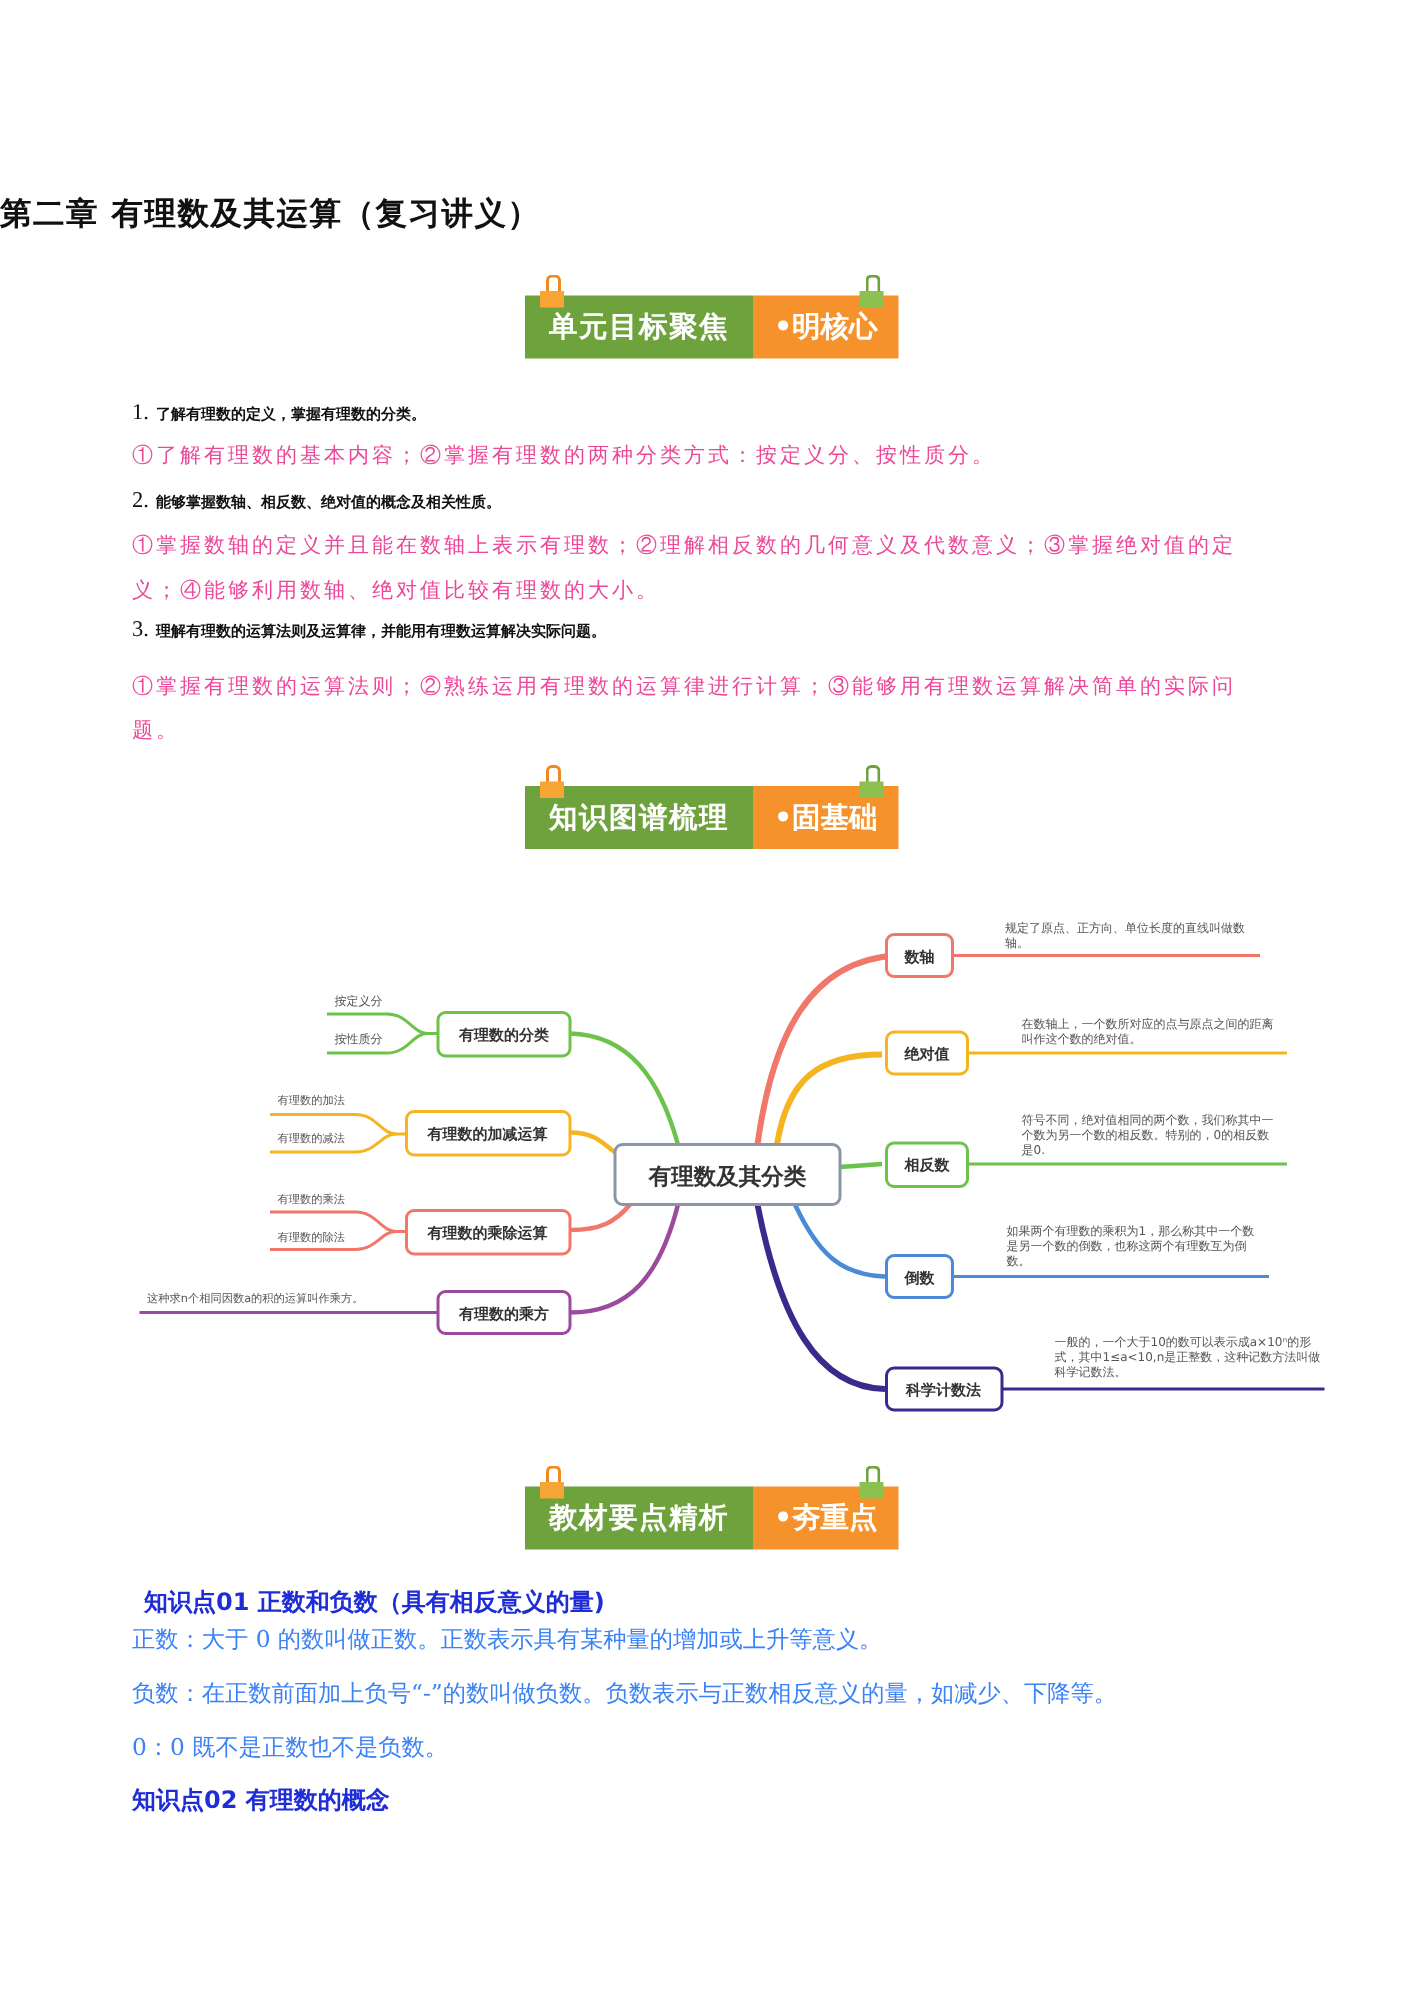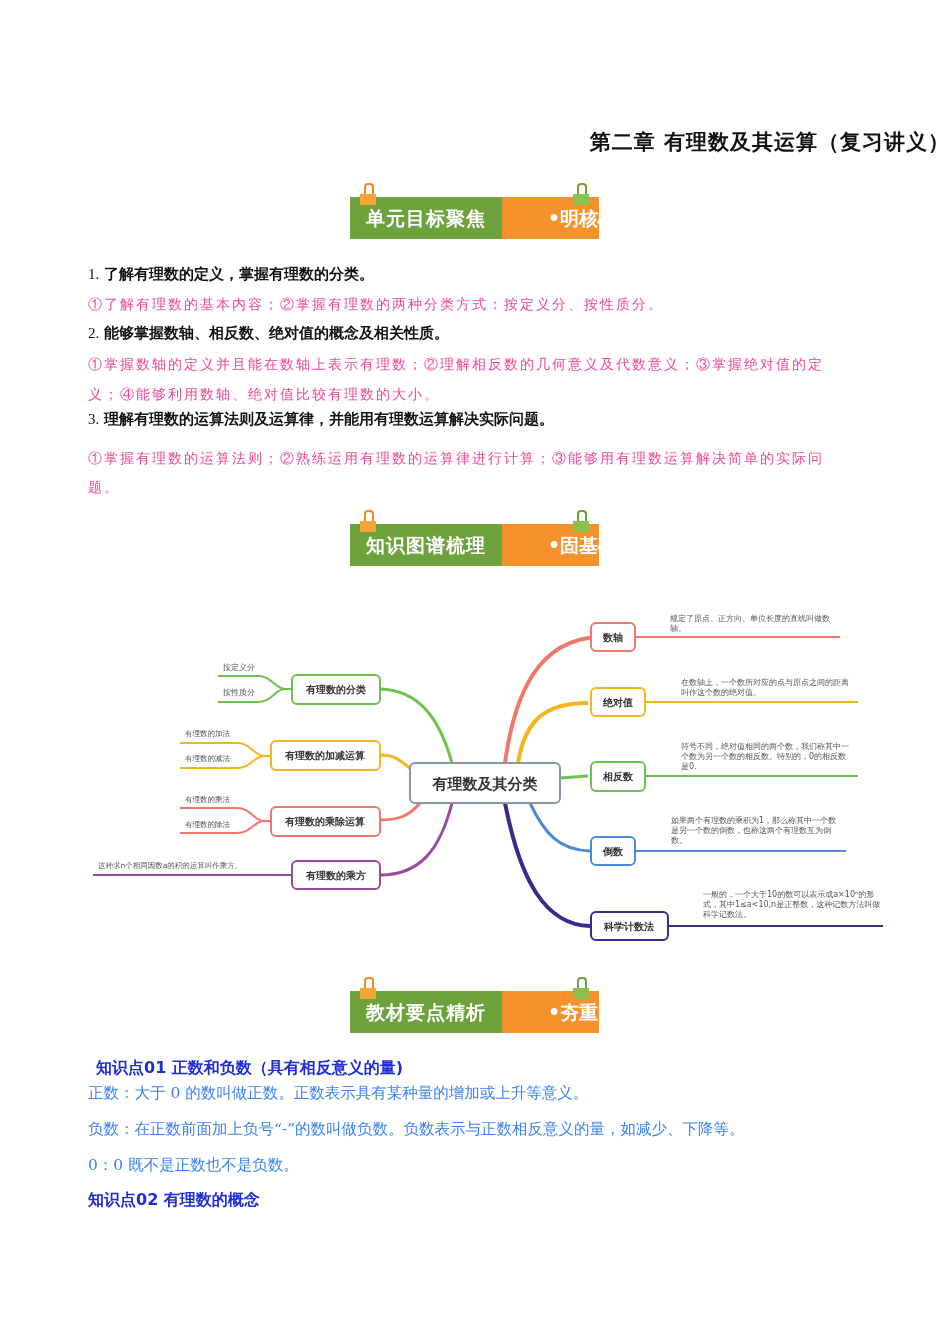--- a/index.html
+++ b/index.html
@@ -1,34 +1,34 @@
 <!DOCTYPE html>
 <html><head>
 <meta charset="utf-8">
 <style>
   html, body { margin:0; padding:0; background:#fff; }
   body { width:950px; height:1344px; position:relative; overflow:hidden;
          font-family:"DejaVu Serif","Liberation Serif",serif; color:#111; }
-  .title { position:absolute; top:128px; left:0; width:950px; text-align:right;
+  .title { position:absolute; top:128px; left:0; width:950px; text-align:left;
            font-family:"DejaVu Sans","Liberation Sans",sans-serif; font-weight:bold;
            font-size:21px; letter-spacing:1px; color:#111; }
   .banner { position:absolute; left:350px; width:249px; height:42px; }
   .banner .g { position:absolute; left:0; top:0; width:152px; height:42px; background:#6ea23c; }
   .banner .o { position:absolute; left:152px; top:0; width:97px; height:42px; background:#f6922b; }
   .banner .lt { position:absolute; left:0; top:0; width:152px; height:42px; line-height:42px;
                 text-align:center; color:#fff; font-weight:bold; font-size:19px;
                 font-family:"DejaVu Sans","Liberation Sans",sans-serif; letter-spacing:1px; }
   .banner .rt { position:absolute; left:152px; top:0; width:97px; height:42px; line-height:42px;
                 text-align:center; color:#fff; font-weight:bold; font-size:19px;
-                font-family:"DejaVu Sans","Liberation Sans",sans-serif;margin-left:32px; }
+                font-family:"DejaVu Sans","Liberation Sans",sans-serif; }
   .clip { position:absolute; top:-14px; width:16px; height:22px; }
   .clip .body { position:absolute; left:0; bottom:0; width:16px; height:11px; }
   .clip .wire { position:absolute; left:4px; top:0; width:6px; height:10px; border:2px solid; border-radius:4px 4px 0 0; border-bottom:none; }
   .txt { position:absolute; left:88px; width:780px; font-size:15px; line-height:30px; }
-  .bold { font-weight:bold; font-family:"DejaVu Sans","Liberation Sans",sans-serif; font-size:15px;text-align:center; }
+  .bold { font-weight:bold; font-family:"DejaVu Sans","Liberation Sans",sans-serif; font-size:10px;text-align:center; }
   .num { font-family:"Liberation Serif",serif; font-weight:normal; }
   .sub { font-size:14px; letter-spacing:2px; color:#ec4899; }
   .kp { position:absolute; color:#1f2dd6; font-weight:bold; font-size:16px;
         font-family:"DejaVu Sans","Liberation Sans",sans-serif;text-align:right; }
   .body-text { position:absolute; left:88px; font-size:15.5px; color:#3b82f6; }
   svg text { font-family:"DejaVu Sans","Liberation Sans",sans-serif; }
 </style>
 </head>
 <body>
 

